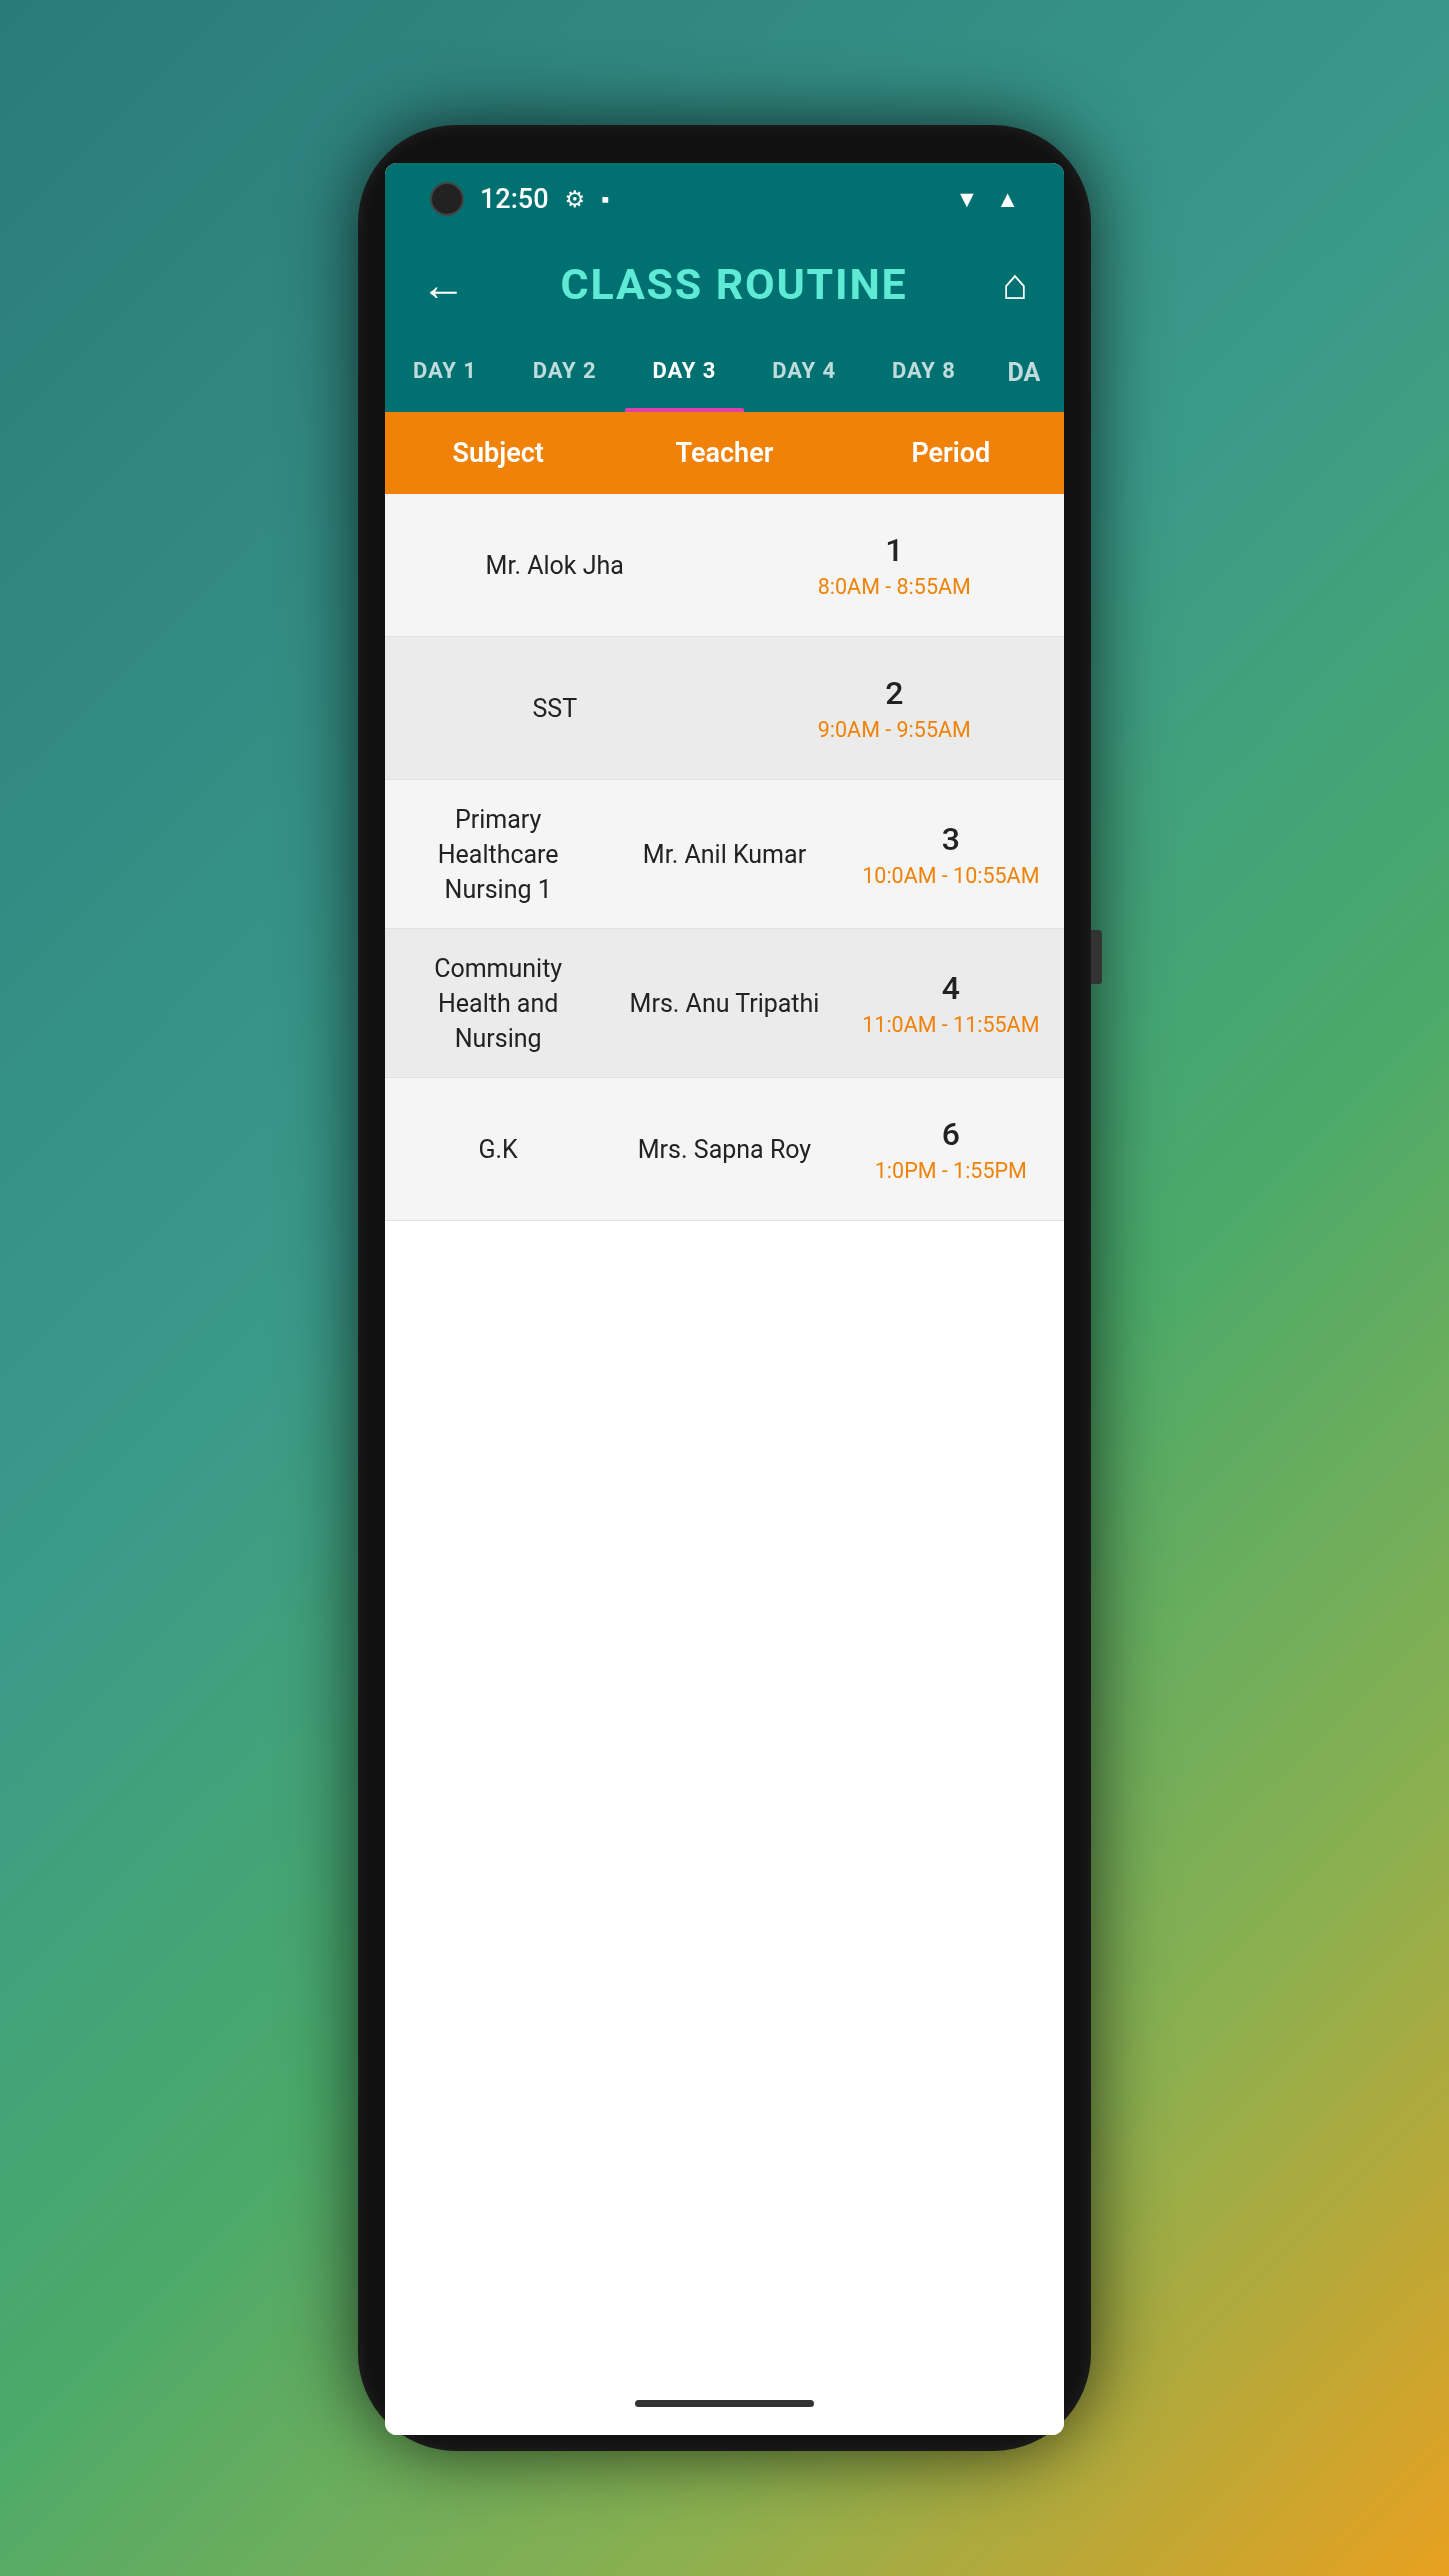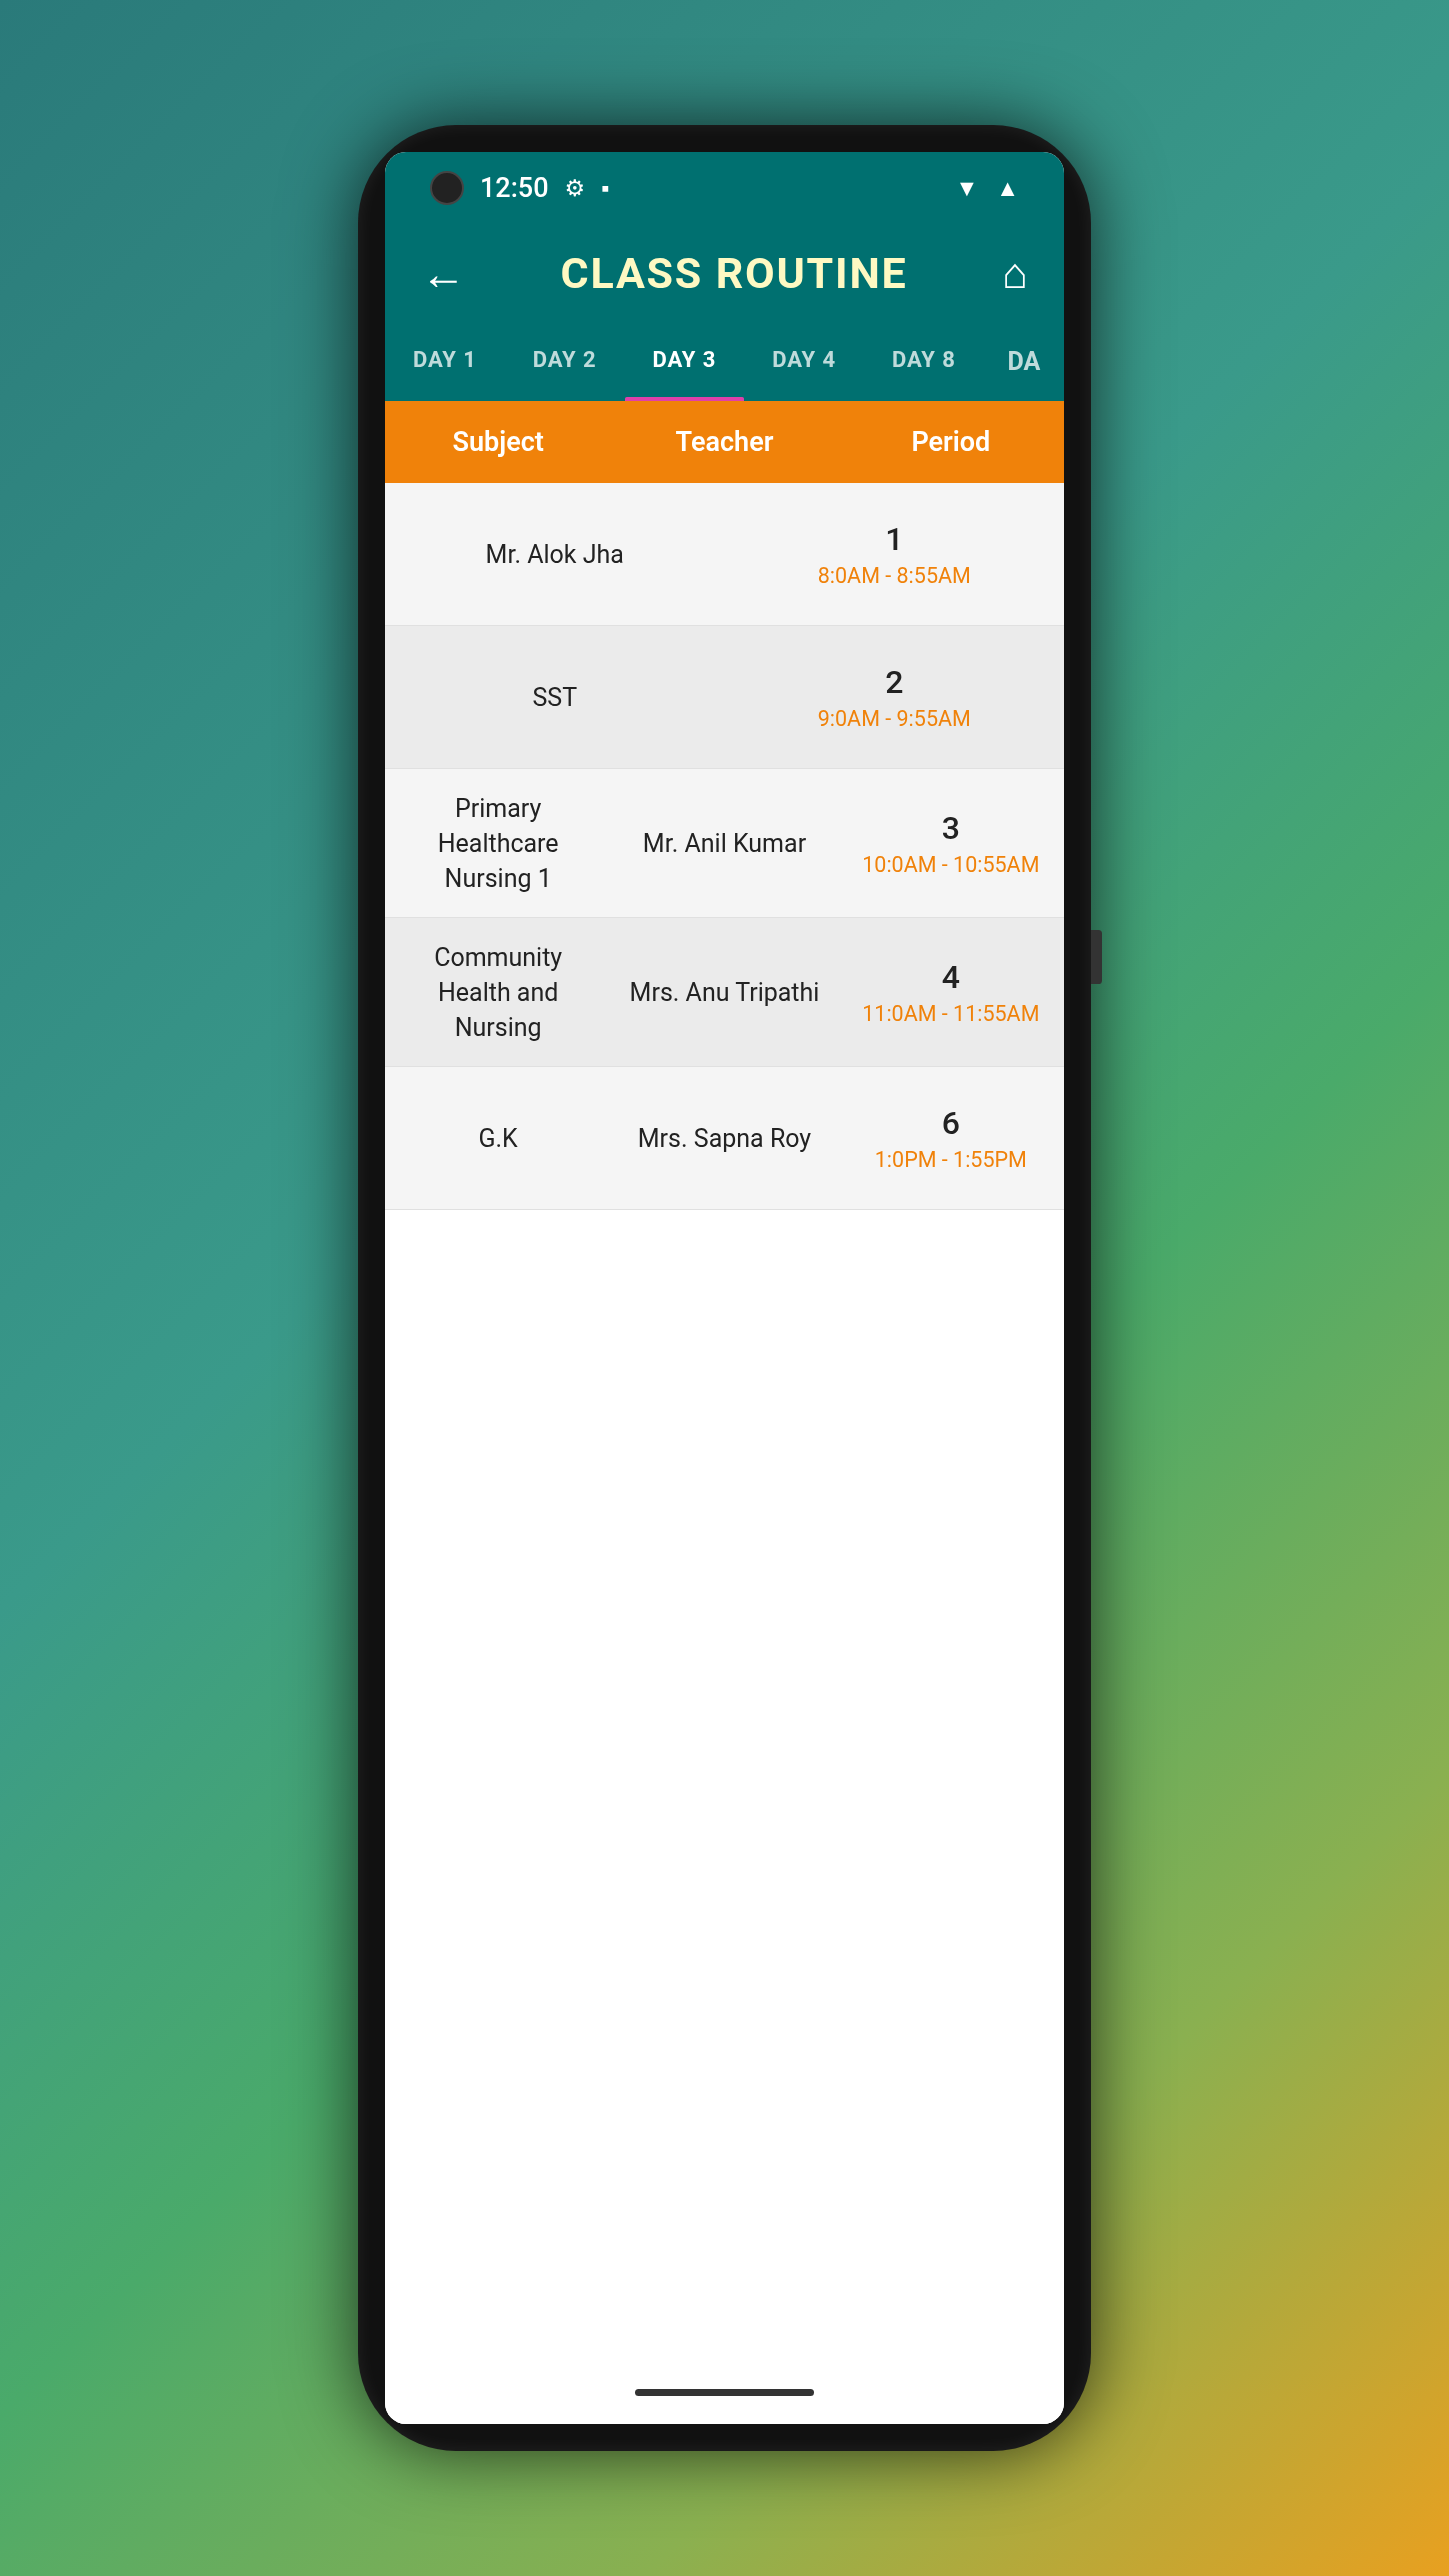--- a/index.html
+++ b/index.html
@@ -21,24 +21,25 @@
       border-radius: 98px;
       padding: 27px;
       box-shadow: 0 0 72px rgba(0,0,0,0.7), inset 0 0 18px rgba(255,255,255,0.08);
       position: relative;
     }
 
     .phone-inner {
       width: 100%;
       height: 100%;
       background: #fff;
-      border-radius: 21px;
+      border-radius: 12px;
       overflow: hidden;
       display: flex;
       flex-direction: column;
+      margin-top: 11px;
     }
 
     
     .status-bar {
       background: #007070;
       height: 72px;
       display: flex;
       align-items: center;
       justify-content: space-between;
       padding: 0 45px;
@@ -88,21 +89,21 @@
     }
 
     .back-btn {
       color: #fff;
       font-size: 45px;
       cursor: pointer;
       line-height: 1;
     }
 
     .app-title {
-      color: #fef9c3;
+      color: #5eead4;
       font-size: 43px;
       font-weight: 700;
       letter-spacing: 1.8px;
     }
 
     .home-btn {
       color: #fff;
       font-size: 43px;
       cursor: pointer;
     }

